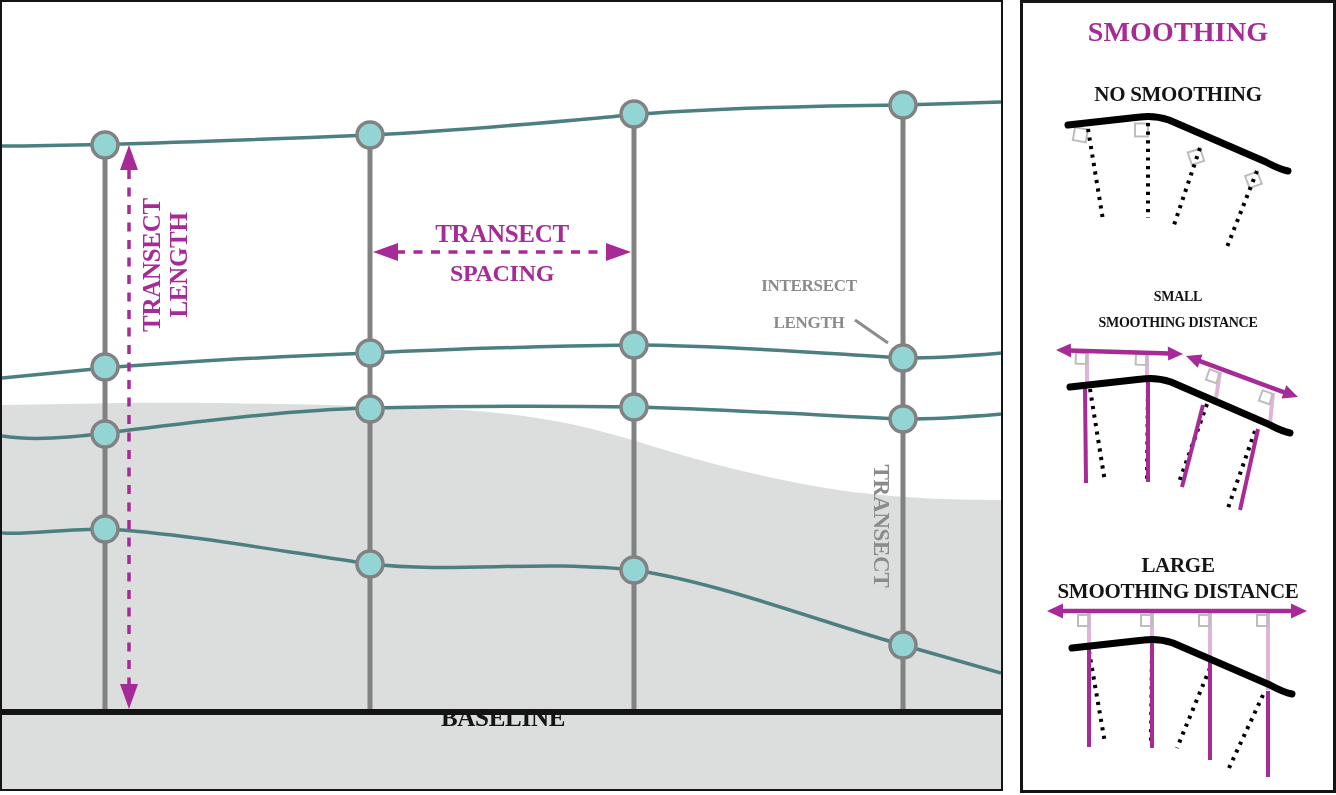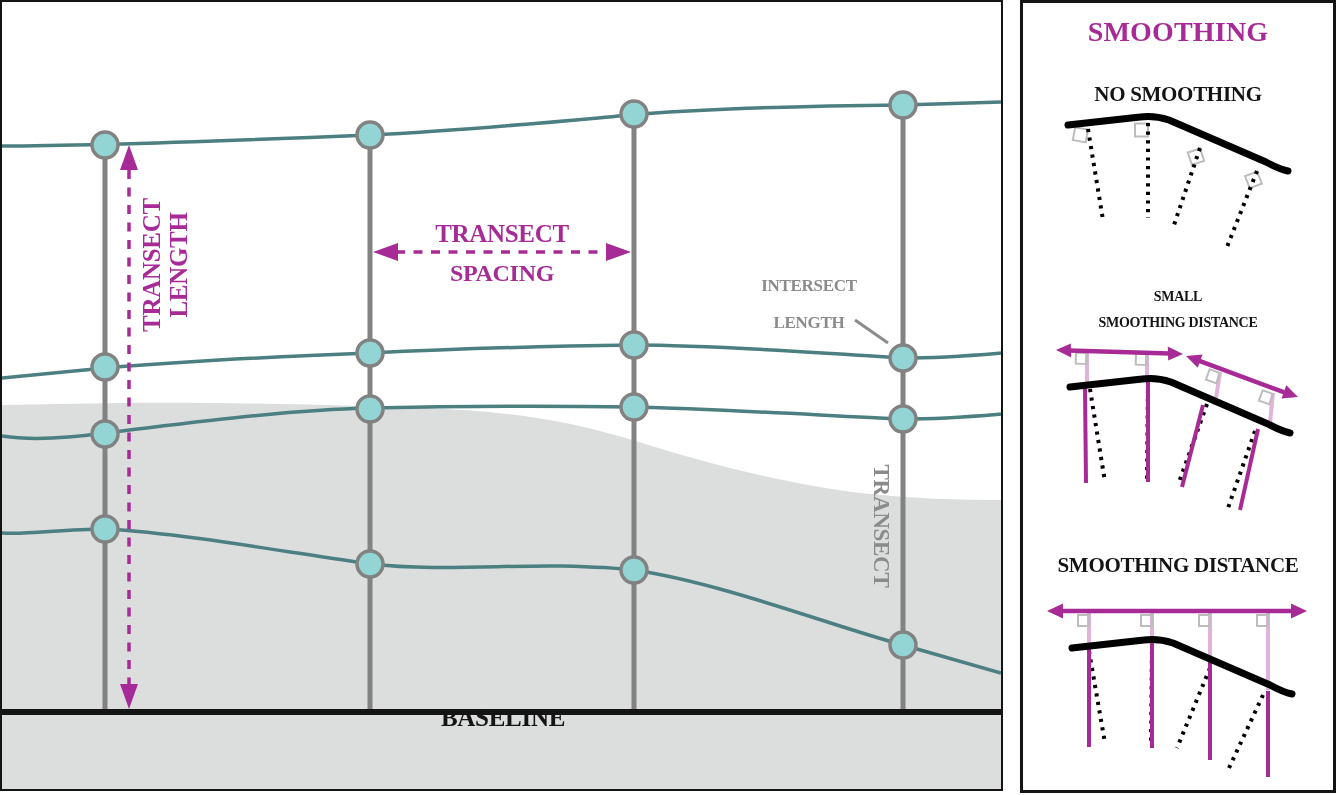--- a/index.html
+++ b/index.html
@@ -208,15 +208,16 @@
 
   <div class="lbl mag-txt" id="smoothing-title">SMOOTHING</div>
   <div class="lbl ink-txt" id="heading-no">
     <div>NO SMOOTHING</div>
   </div>
   <div class="lbl ink-txt" id="heading-small">
     <div>SMALL</div>
     <div>SMOOTHING DISTANCE</div>
   </div>
   <div class="lbl ink-txt" id="heading-large">
+    <div>LARGE</div>
     <div>SMOOTHING DISTANCE</div>
   </div>
 </div>
 
 </body></html>

